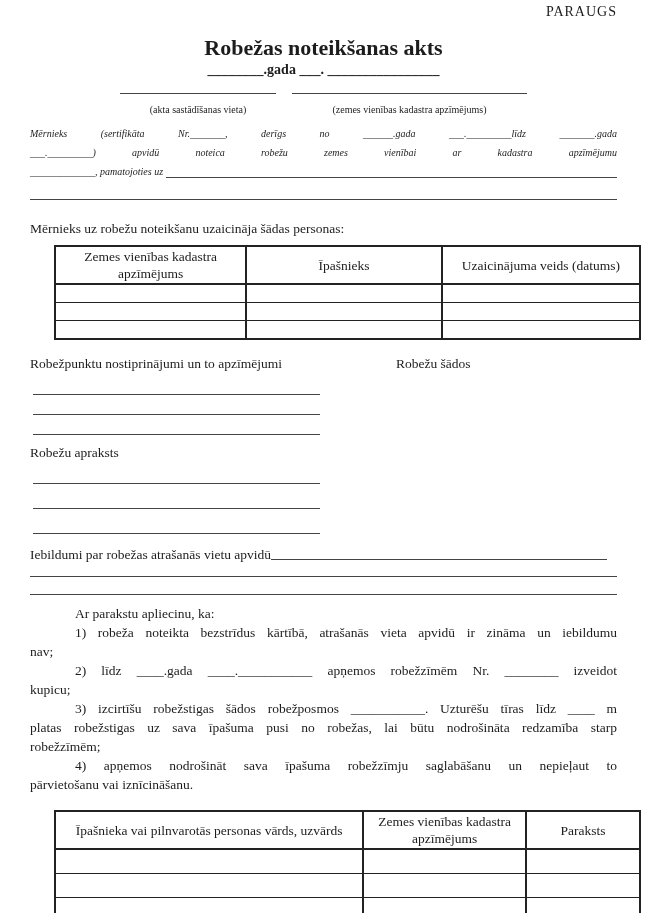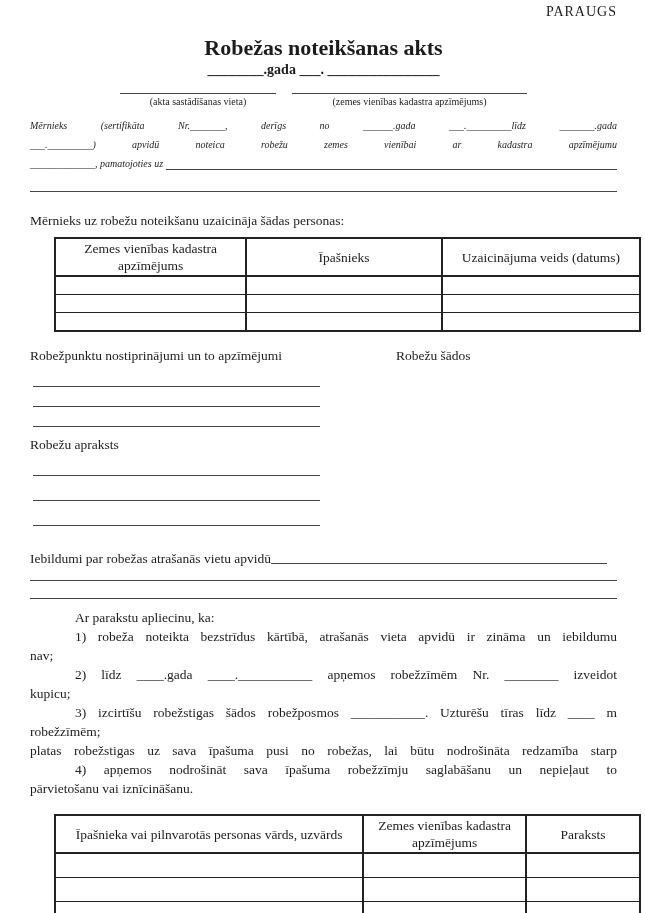--- a/index.html
+++ b/index.html
@@ -6,21 +6,21 @@
   body{
     width:645px;height:913px;overflow:hidden;
     font-family:"Liberation Serif", serif;
     color:#1c1c1c;
   }
   .page{box-sizing:border-box;width:645px;height:913px;padding:4px 28px 0 30px;}
   .paraugs{text-align:right;font-size:14px;letter-spacing:1px;line-height:16px;}
   .title{text-align:center;font-weight:bold;font-size:22px;margin-top:18px;line-height:20px;}
   .dateline{text-align:center;font-size:14px;margin-top:3px;line-height:18px;font-weight:bold;}
   .sig-row{display:flex;margin:14px 0 0 90px;gap:16px;}
-  .sig-col{border-top:1px solid #444;text-align:center;font-size:10px;padding-top:2px;line-height:12px;}
+  .sig-col{border-top:1px solid #444;text-align:center;font-size:10px;padding-top:10px;line-height:12px;}
   .sig-col.place{width:156px;}
   .sig-col.cadastre{width:235px;}
   .para{margin-top:8px;font-size:10px;font-style:italic;}
   .pline{line-height:19px;text-align:justify;text-align-last:justify;}
   .pline-fill{line-height:19px;display:flex;}
   .pline-fill .txt{white-space:pre;}
   .fill{flex:1;border-bottom:1px solid #444;margin-bottom:3px;}
   .hrule{border-top:1px solid #444;height:0;}
   .rule-a{margin-top:18px;}
   .rule-b{margin-top:13px;}
@@ -36,21 +36,21 @@
   .t2{margin-top:16px;}
   .t2 th{height:33px;}
   .t2 td{height:21px;}
   .twocol{display:flex;margin-top:15px;font-size:13.5px;}
   .leftcol{width:302px;}
   .rightcol{margin-left:64px;}
   .sec-label{line-height:17px;}
   .wline{border-bottom:1px solid #444;width:287px;margin-left:3px;}
   .wl-22{height:22px;} .wl-19{height:19px;} .wl-24{height:24px;}
   .apraksts{margin-top:9px;}
-  .iebildumi{display:flex;margin-top:24px;font-size:13.5px;line-height:17px;}
+  .iebildumi{display:flex;margin-top:12px;font-size:13.5px;line-height:17px;}
   .iebildumi .txt{white-space:pre;}
   .iebildumi .fill{margin-right:10px;}
   .decl{margin-top:9px;font-size:13.5px;}
   .dline{line-height:19px;}
   .ind{text-indent:45px;}
   .just{text-align:justify;text-align-last:justify;}
 </style>
 </head>
 <body>
 
@@ -135,22 +135,22 @@
   <div class="hrule rule-b"></div>
   <div class="hrule rule-c"></div>
 
   <div class="decl">
     <div class="dline ind">Ar parakstu apliecinu, ka:</div>
     <div class="dline ind just">1) robeža noteikta bezstrīdus kārtībā, atrašanās vieta apvidū ir zināma un iebildumu</div>
     <div class="dline">nav;</div>
     <div class="dline ind just">2) līdz ____.gada ____.___________  apņemos robežzīmēm  Nr. ________ izveidot</div>
     <div class="dline">kupicu;</div>
     <div class="dline ind just">3) izcirtīšu robežstigas šādos robežposmos ___________. Uzturēšu tīras līdz ____ m</div>
+    <div class="dline just">platas robežstigas uz sava īpašuma pusi no robežas, lai būtu nodrošināta redzamība starp</div>
     <div class="dline">robežzīmēm;</div>
-    <div class="dline just">platas robežstigas uz sava īpašuma pusi no robežas, lai būtu nodrošināta redzamība starp</div>
     <div class="dline ind just">4) apņemos nodrošināt sava īpašuma robežzīmju saglabāšanu un nepieļaut to</div>
     <div class="dline">pārvietošanu vai iznīcināšanu.</div>
   </div>
 
   <table class="t2">
     <colgroup>
         <col style="width:52.7%">
         <col style="width:27.8%">
         <col style="width:19.5%">
       </colgroup>

